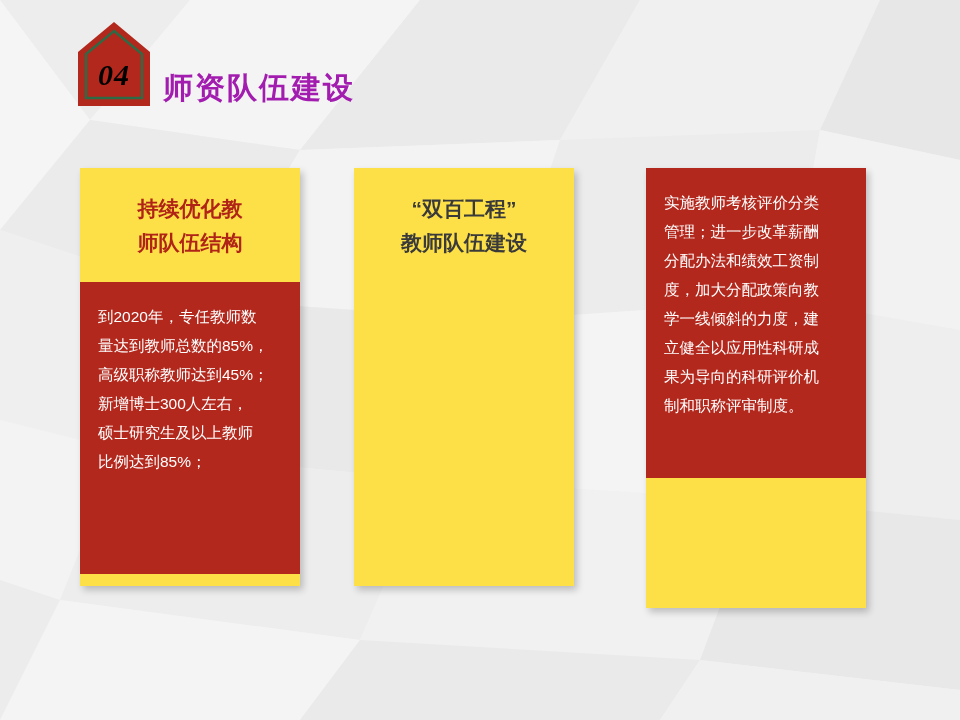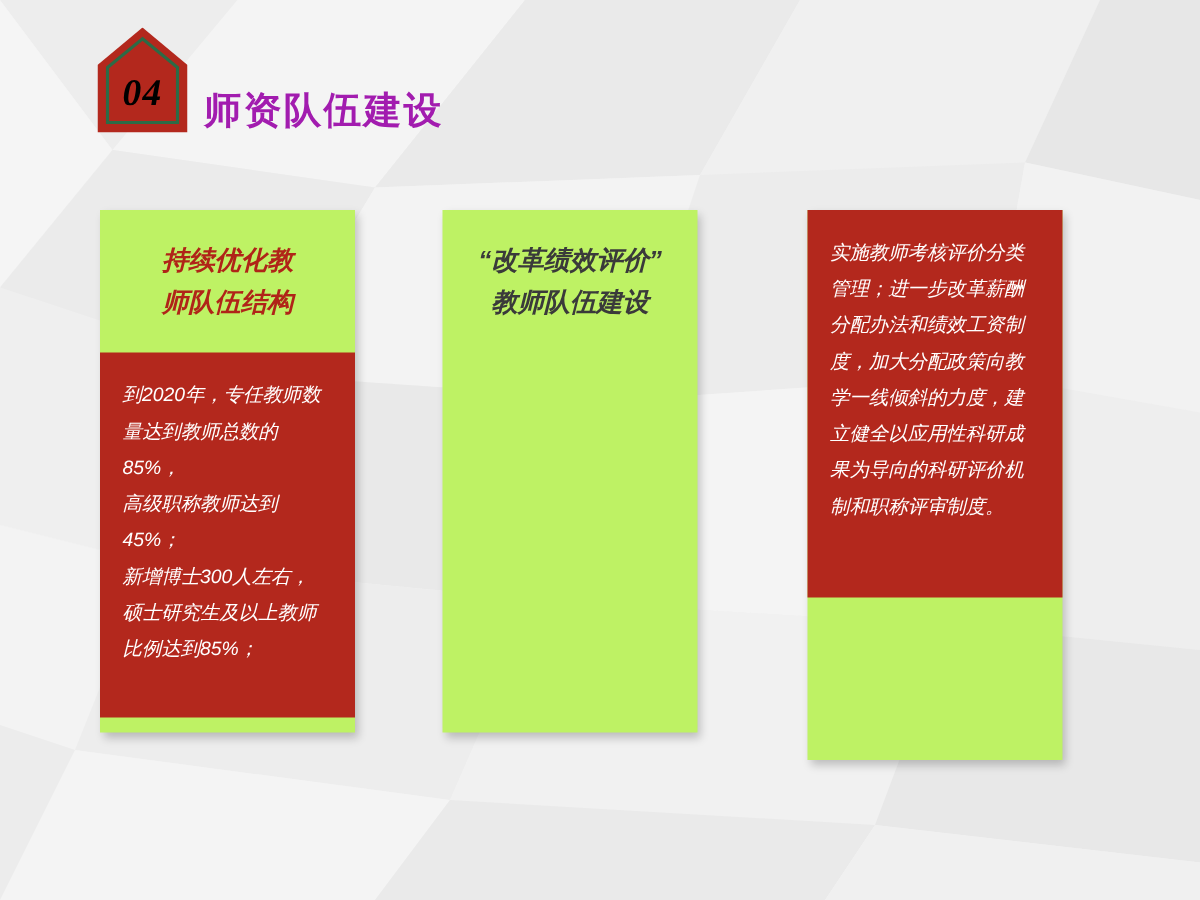--- a/index.html
+++ b/index.html
@@ -72,24 +72,23 @@
   .cards {
     position: absolute;
     top: 168px;
     left: 0;
     width: 960px;
     height: 440px;
   }
   .card {
     position: absolute;
     top: 0;
-    width: 204px;
-    background: #bef264;
+    width: 220px;
+    background: #fde047;
     box-shadow: 3px 4px 7px rgba(0,0,0,0.22);
-    font-style: italic;
   }
   .card-1 { left: 80px; height: 418px; }
   .card-2 { left: 354px; height: 418px; }
   .card-3 { left: 646px; height: 440px; }
 
   .card-title {
     text-align: center;
     font-size: 21px;
     font-weight: bold;
     line-height: 34px;
@@ -163,21 +162,21 @@
 师队伍结构</div>
       <div class="card-body body-red">到2020年，专任教师数
 量达到教师总数的85%，
 高级职称教师达到45%；
 新增博士300人左右，
 硕士研究生及以上教师
 比例达到85%；</div>
     </div>
 
     <div class="card card-2">
-      <div class="card-title title-dark">“改革绩效评价”
+      <div class="card-title title-dark">“双百工程”
 教师队伍建设</div>
     </div>
 
     <div class="card card-3">
       <div class="card-body body-red">实施教师考核评价分类
 管理；进一步改革薪酬
 分配办法和绩效工资制
 度，加大分配政策向教
 学一线倾斜的力度，建
 立健全以应用性科研成

